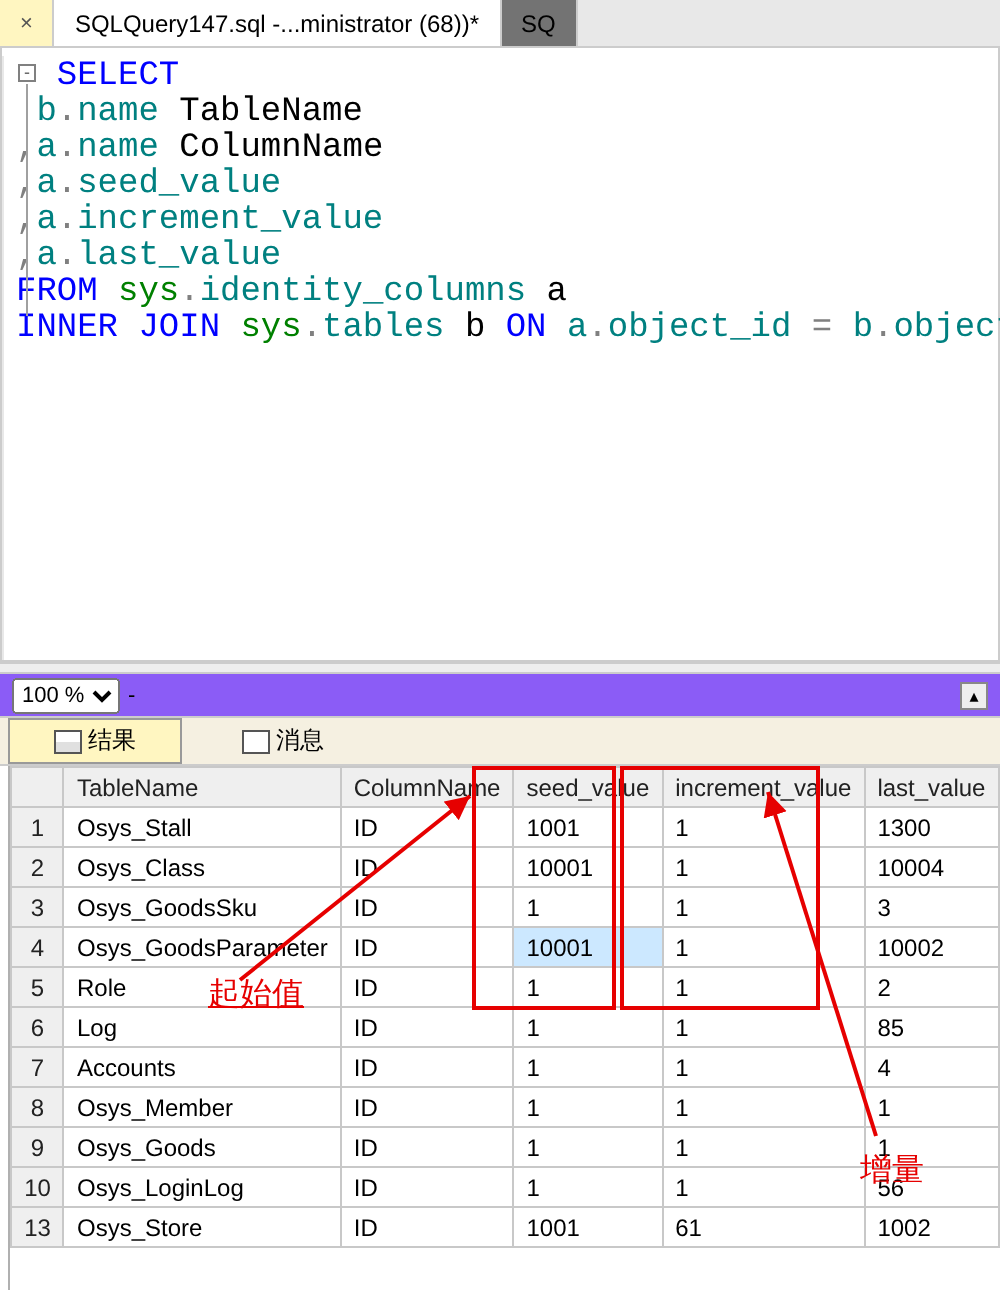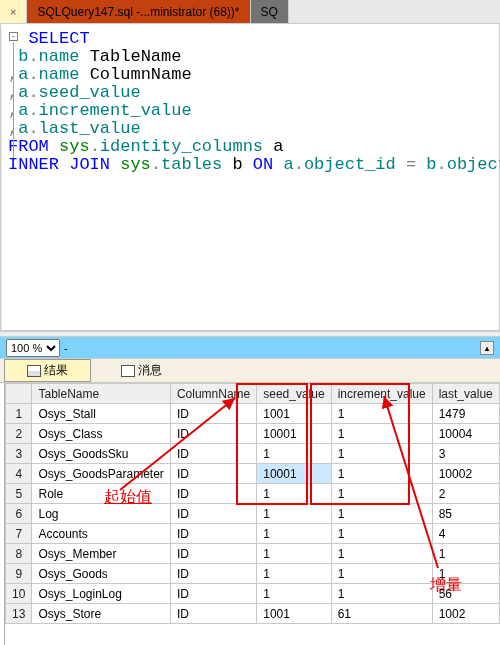--- a/index.html
+++ b/index.html
@@ -1,39 +1,39 @@
 <!DOCTYPE html>
 <html><head>
 <meta charset="utf-8">
 <style>
 * { box-sizing: border-box; margin: 0; padding: 0; }
 body { font-family: "Segoe UI", Tahoma, sans-serif; font-size: 12px; background: #fff; width: 500px; height: 645px; overflow: hidden; position: relative; }
 
 .tab-bar { display: flex; background: #e8e8e8; border-bottom: 1px solid #ccc; height: 24px; }
 .tab { padding: 3px 10px; font-size: 12px; border-right: 1px solid #ccc; display: flex; align-items: center; gap: 5px; white-space: nowrap; }
 .tab.active { background: #fff6c1; }
-.tab.inactive { background: #c2410c; }
+.tab.inactive { background: #ffffff; }
 .tab.partial { background: #737373; }
 .tab-close { font-size: 11px; color: #555; }
 
 .editor-wrap { border: 1px solid #ccc; border-top: none; padding: 4px 0 0 0; }
 .editor { display: flex; height: 302px; }
 .gutter { width: 22px; background: #f5f5f5; border-right: 1px solid #e8e8e8; position: relative; }
 .fold-region { position: absolute; left: 8px; top: 4px; width: 9px; height: 9px; border: 1px solid #808080; font-size: 9px; line-height: 7px; text-align: center; color: #606060; background: #fff; }
 .fold-line { position: absolute; left: 12px; top: 14px; width: 1px; height: 116px; background: #a0a0a0; }
 .code { flex: 1; font-family: Consolas, "Courier New", monospace; font-size: 17px; line-height: 18px; padding: 2px 6px; white-space: pre; }
 .kw { color: #0000ff; }
 .ident { color: #008080; }
 .obj { color: #008000; }
 .op { color: #808080; }
 .plain { color: #000; }
 
 .splitter { height: 6px; background: #eee; border-top: 1px solid #ccc; border-bottom: 1px solid #ccc; }
 
-.zoom-bar { display: flex; align-items: center; height: 22px; padding: 0 6px; gap: 4px; font-size: 11px; background: #7dd3fc; border-bottom: 1px solid #ccc; }
+.zoom-bar { display: flex; align-items: center; height: 22px; padding: 0 6px; gap: 4px; font-size: 11px; background: #8b5cf6; border-bottom: 1px solid #ccc; }
 .zoom-select { font-size: 11px; height: 18px; }
 .spacer { flex: 1; }
 .mini-btn { width: 14px; height: 14px; border: 1px solid #888; background: #eee; font-size: 9px; line-height: 12px; text-align: center; }
 
 .panel-tabs { display: flex; align-items: center; height: 24px; padding: 2px 4px; gap: 8px; background: #f5f0e1; border-bottom: 1px solid #ccc; }
 .panel-tab { display: flex; align-items: center; gap: 3px; padding: 2px 22px; font-size: 12px; }
 .panel-tab.active { border: 1px solid #999; background: #fff6c1; }
 .panel-icon { width: 14px; height: 12px; display: inline-block; }
 .icon-grid { background: linear-gradient(to bottom, #fff 50%, #e0e0e0 50%); border: 1px solid #555; }
 .icon-msg { background: #fff; border: 1px solid #555; }
@@ -115,21 +115,21 @@
         <th style="width:70px;">last_value</th>
       </tr>
     </thead>
     <tbody id="grid-body">
         <tr>
           <td class="rownum">1</td>
           <td>Osys_Stall</td>
           <td>ID</td>
           <td>1001</td>
           <td>1</td>
-          <td>1479</td>
+          <td>1300</td>
         </tr>
         <tr>
           <td class="rownum">2</td>
           <td>Osys_Class</td>
           <td>ID</td>
           <td>10001</td>
           <td>1</td>
           <td>10004</td>
         </tr>
         <tr>

